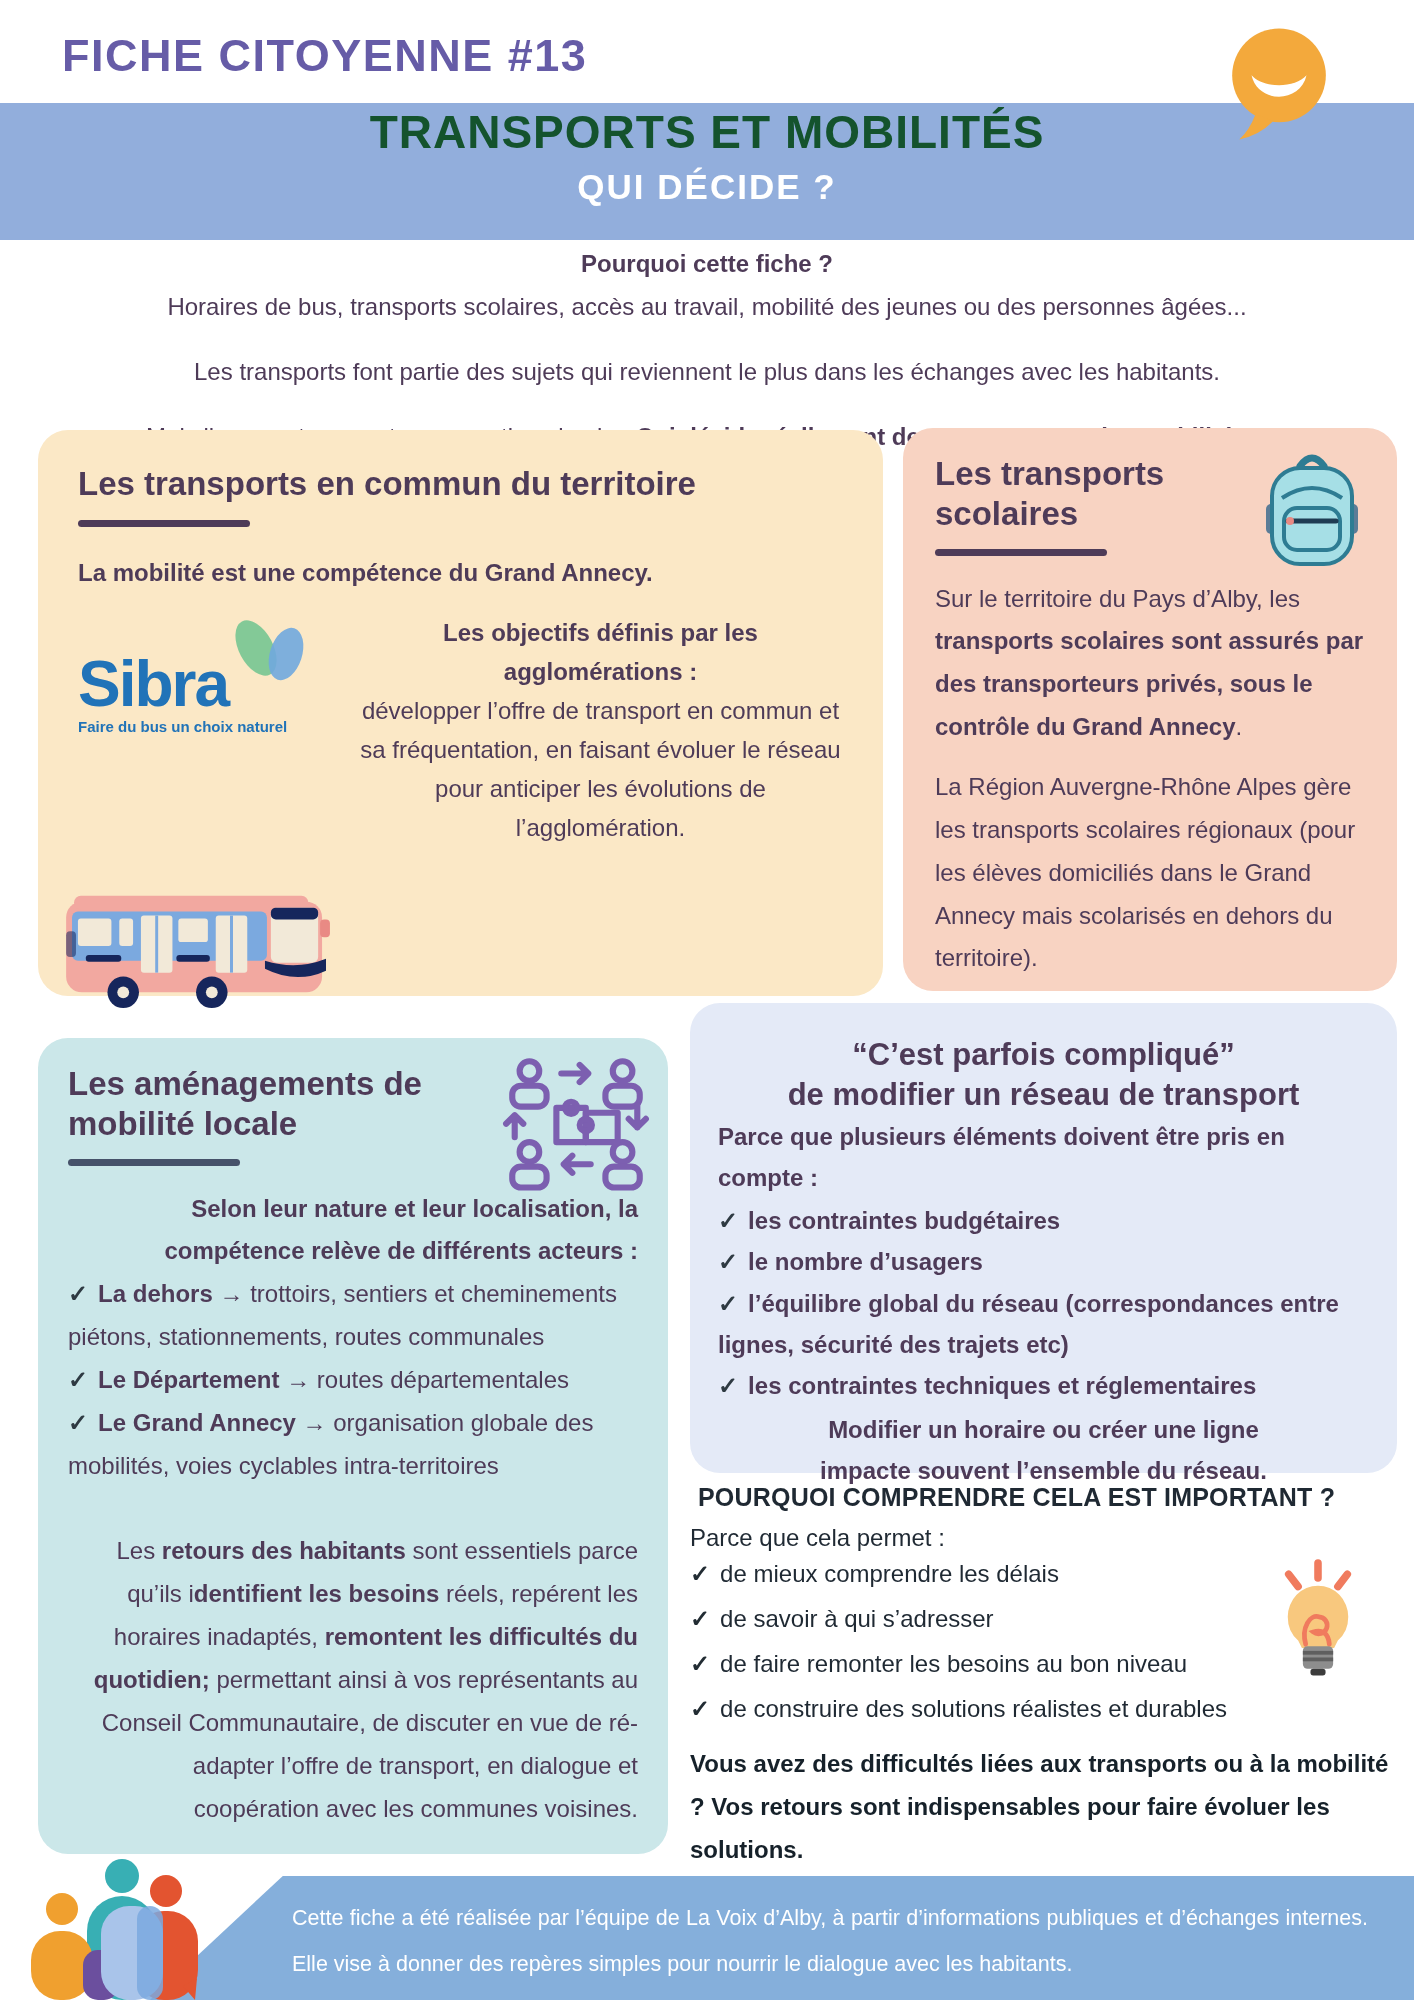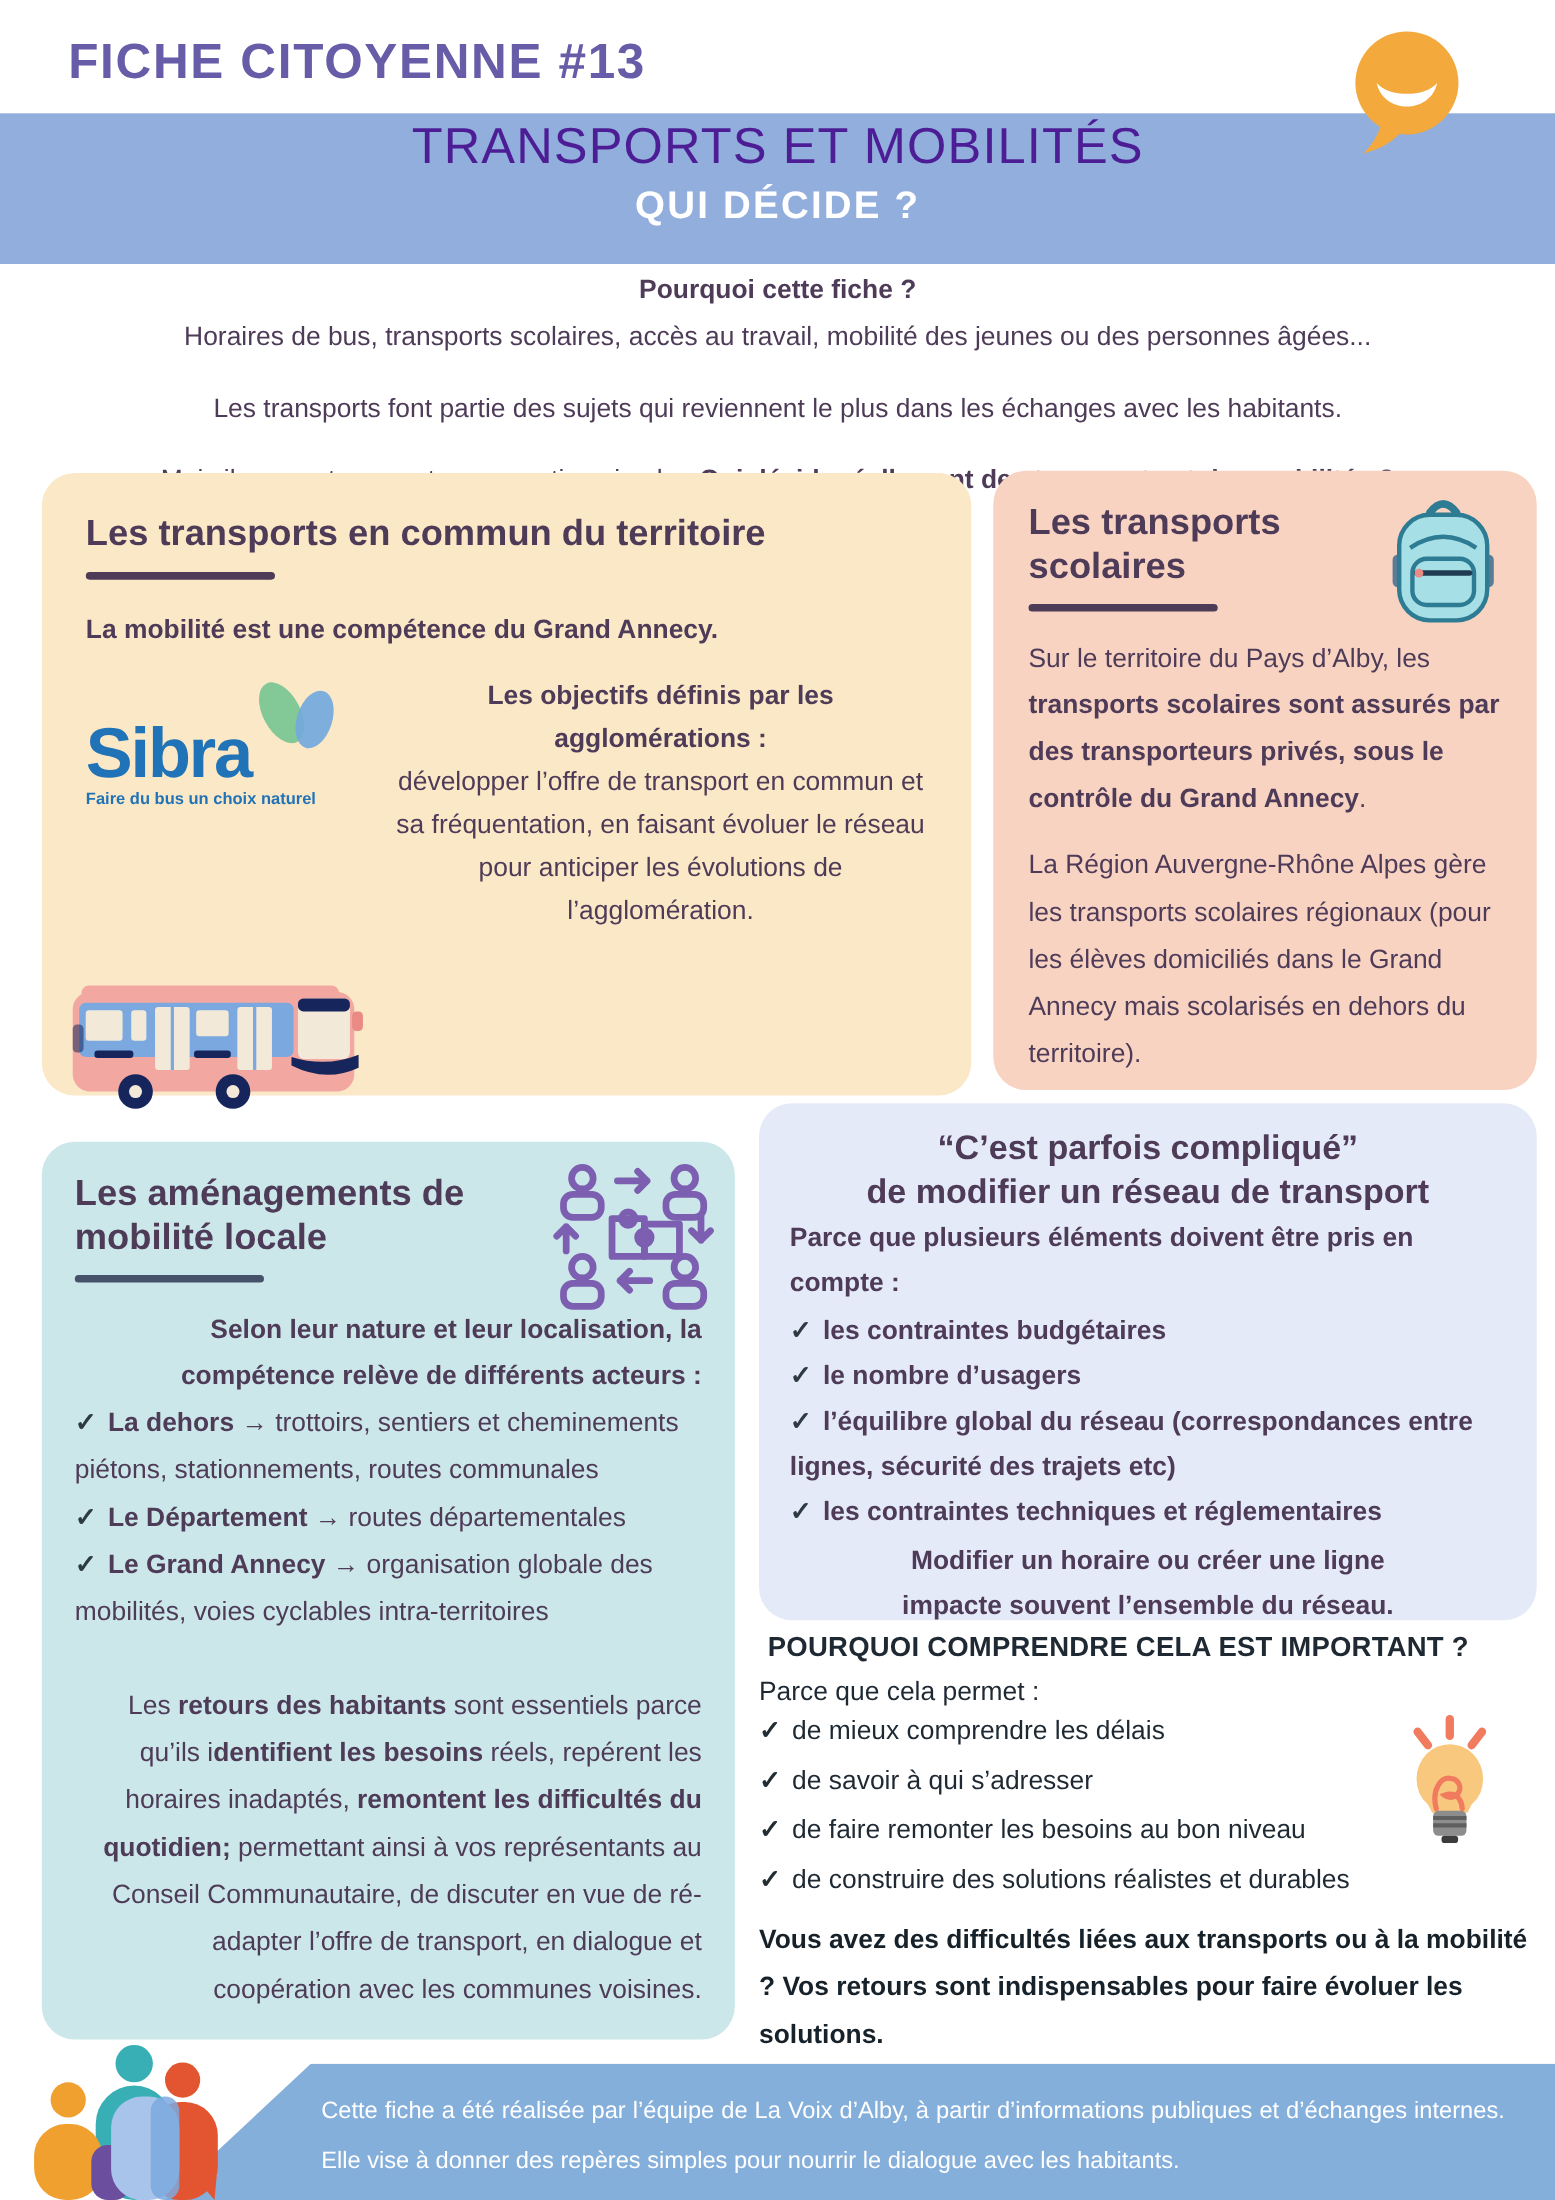--- a/index.html
+++ b/index.html
@@ -15,21 +15,21 @@
     position:absolute; left:62px; top:30px;
     font-size:45px; font-weight:700; letter-spacing:1.5px;
     color:var(--kicker,#665CA7);
   }
   .banner{
     position:absolute; left:0; top:103px; width:100%; height:137px;
     background:var(--banner,#92AEDC);
   }
   .banner-title{
     margin-top:2px; text-align:center;
-    font-size:46px; font-weight:400; letter-spacing:1px; color:#4c1d95;
+    font-size:46px; font-weight:700; letter-spacing:1px; color:#14532d;
   }
   .banner-subtitle{
     margin-top:8px; text-align:center;
     font-size:35px; font-weight:600; letter-spacing:2px; color:#fff;
   }
   .bubble{position:absolute; left:1222px; top:24px; width:112px; height:118px; z-index:3;}
 
   
   .intro-heading{
     position:absolute; top:250px; left:0; width:100%; text-align:center;
@@ -64,21 +64,21 @@
   .amenities{left:38px; top:1038px; width:630px; height:816px; background:var(--teal_box,#CBE7E9); padding:26px 30px;}
   .amenities h2{max-width:420px;}
   .collab{position:absolute; top:16px; right:16px; width:152px; height:142px;}
   .amenities .underline{background:#46526A; margin:14px 0 22px;}
   .amenities .body{line-height:1.79; margin-bottom:0;text-align:right;}
   .amenities .outro{margin-top:42px;}
 
   .check-item{font-size:24px; line-height:1.79; color:inherit;}
   .check-mark{font-weight:900; color:#2E3A42; margin-right:10px;}
 
-  .complicated{left:690px; top:1003px; width:707px; height:470px; background:var(--blue_box,#E4EAF7); padding:21px 28px;}
+  .complicated{left:690px; top:1003px; width:707px; height:470px; background:var(--blue_box,#E4EAF7); padding:32px 28px;}
   .c-title{ text-align:center; font-size:31px; font-weight:700; line-height:1.3;}
   .complicated .body{line-height:1.72; margin-bottom:2px;}
   .complicated .check-item{line-height:1.72;}
   .note{margin:4px auto 0; max-width:520px; text-align:center; font-size:24px; font-weight:700; line-height:1.7;}
 
   .why{position:absolute; left:690px; top:1483px; width:712px; height:390px; color:#1F2933;}
   .why-heading{font-size:25px; font-weight:700; letter-spacing:.2px; padding-left:8px;}
   .why-intro{font-size:24px; margin-top:12px;}
   .why .check-item{line-height:1.87; color:#1F2933;}
   .why .check-mark{color:#222C33;}

